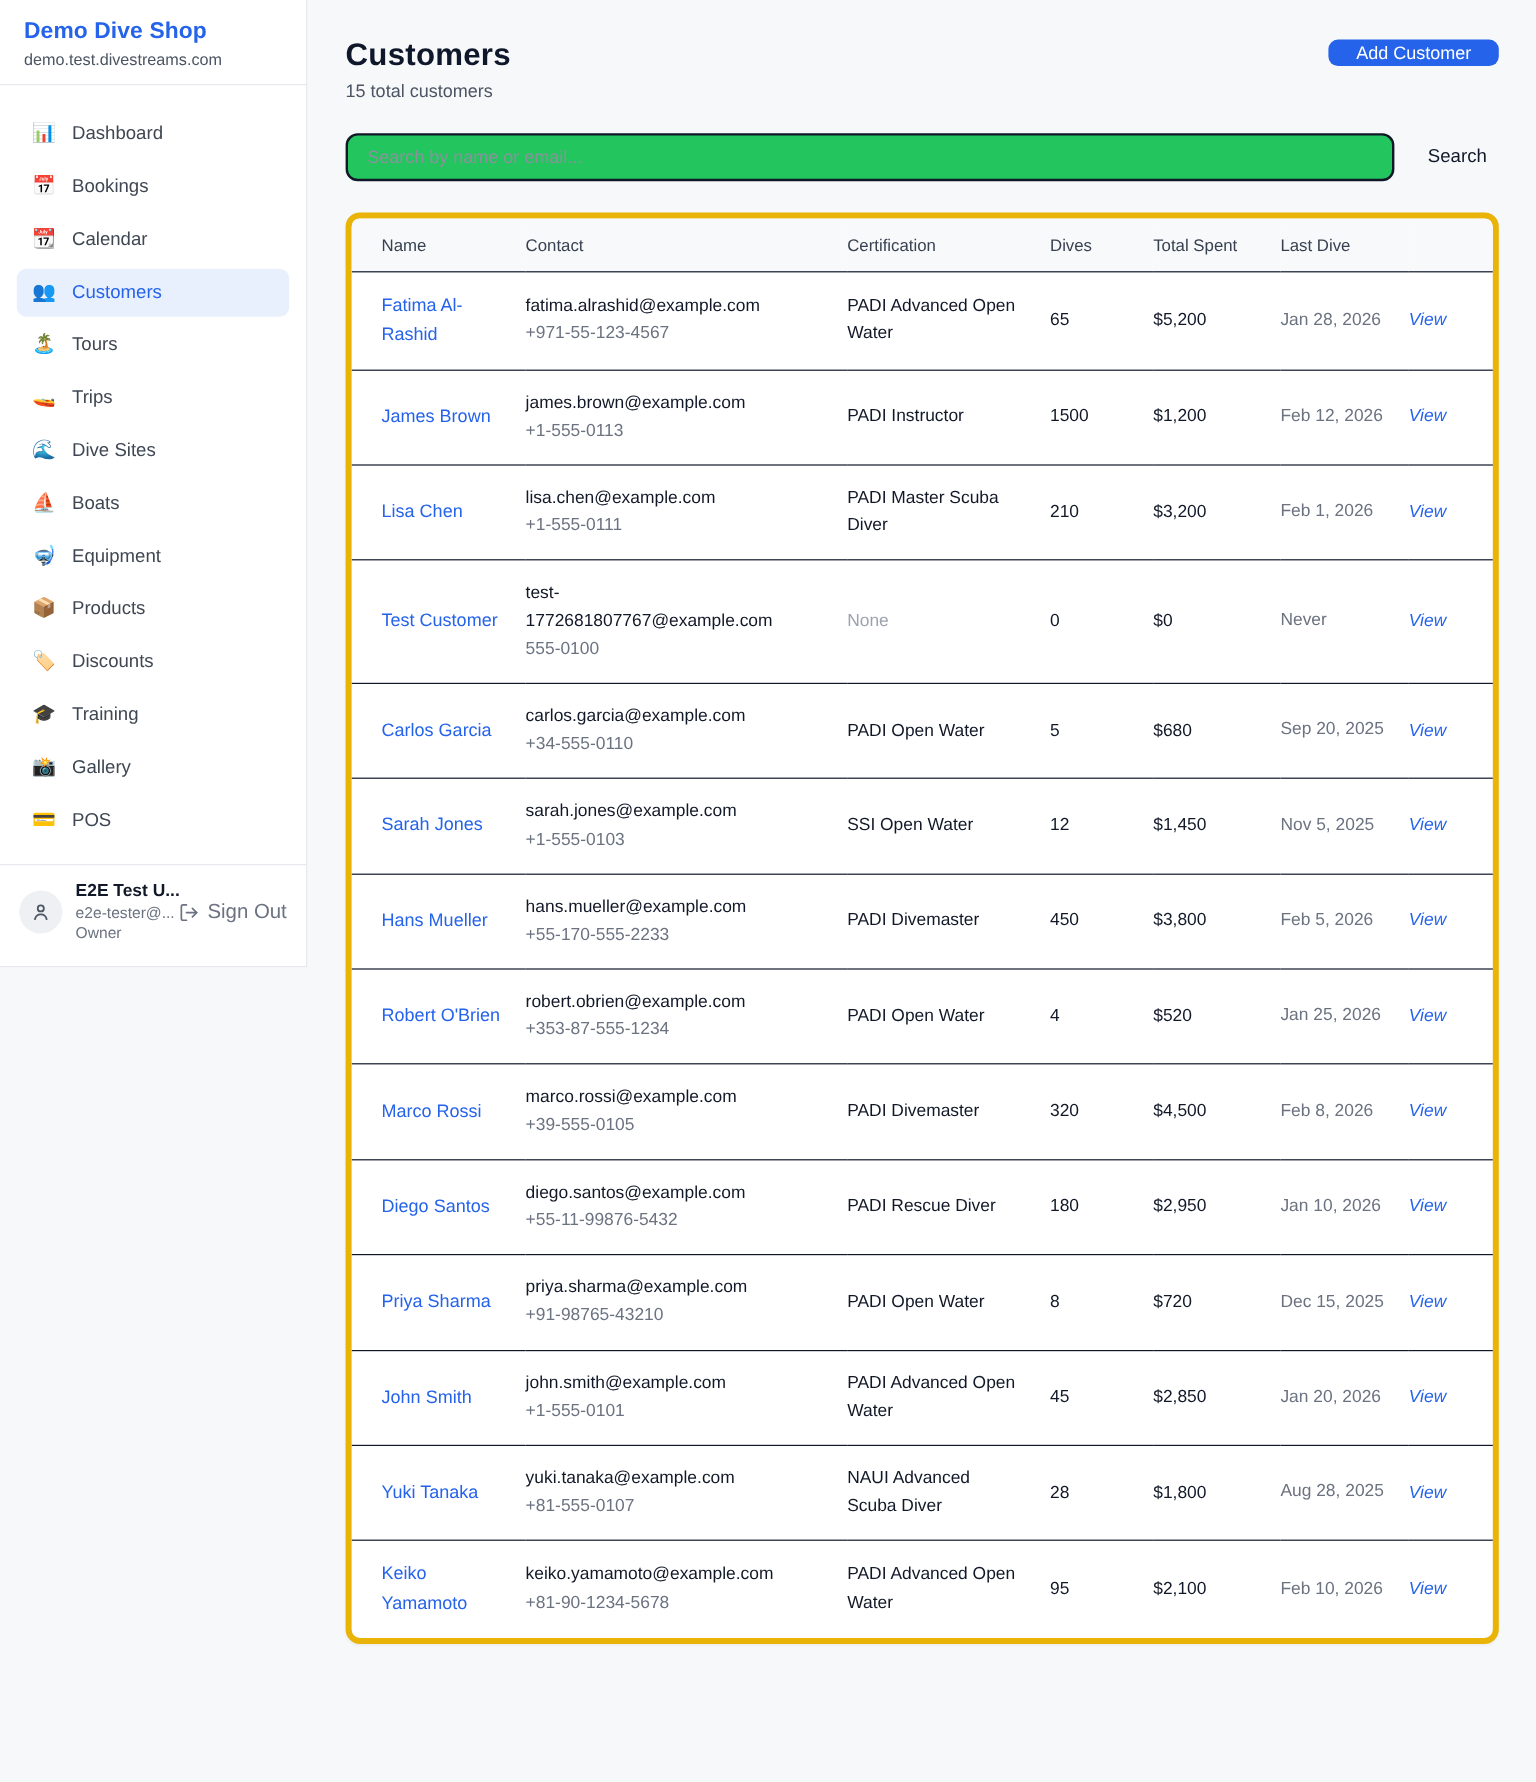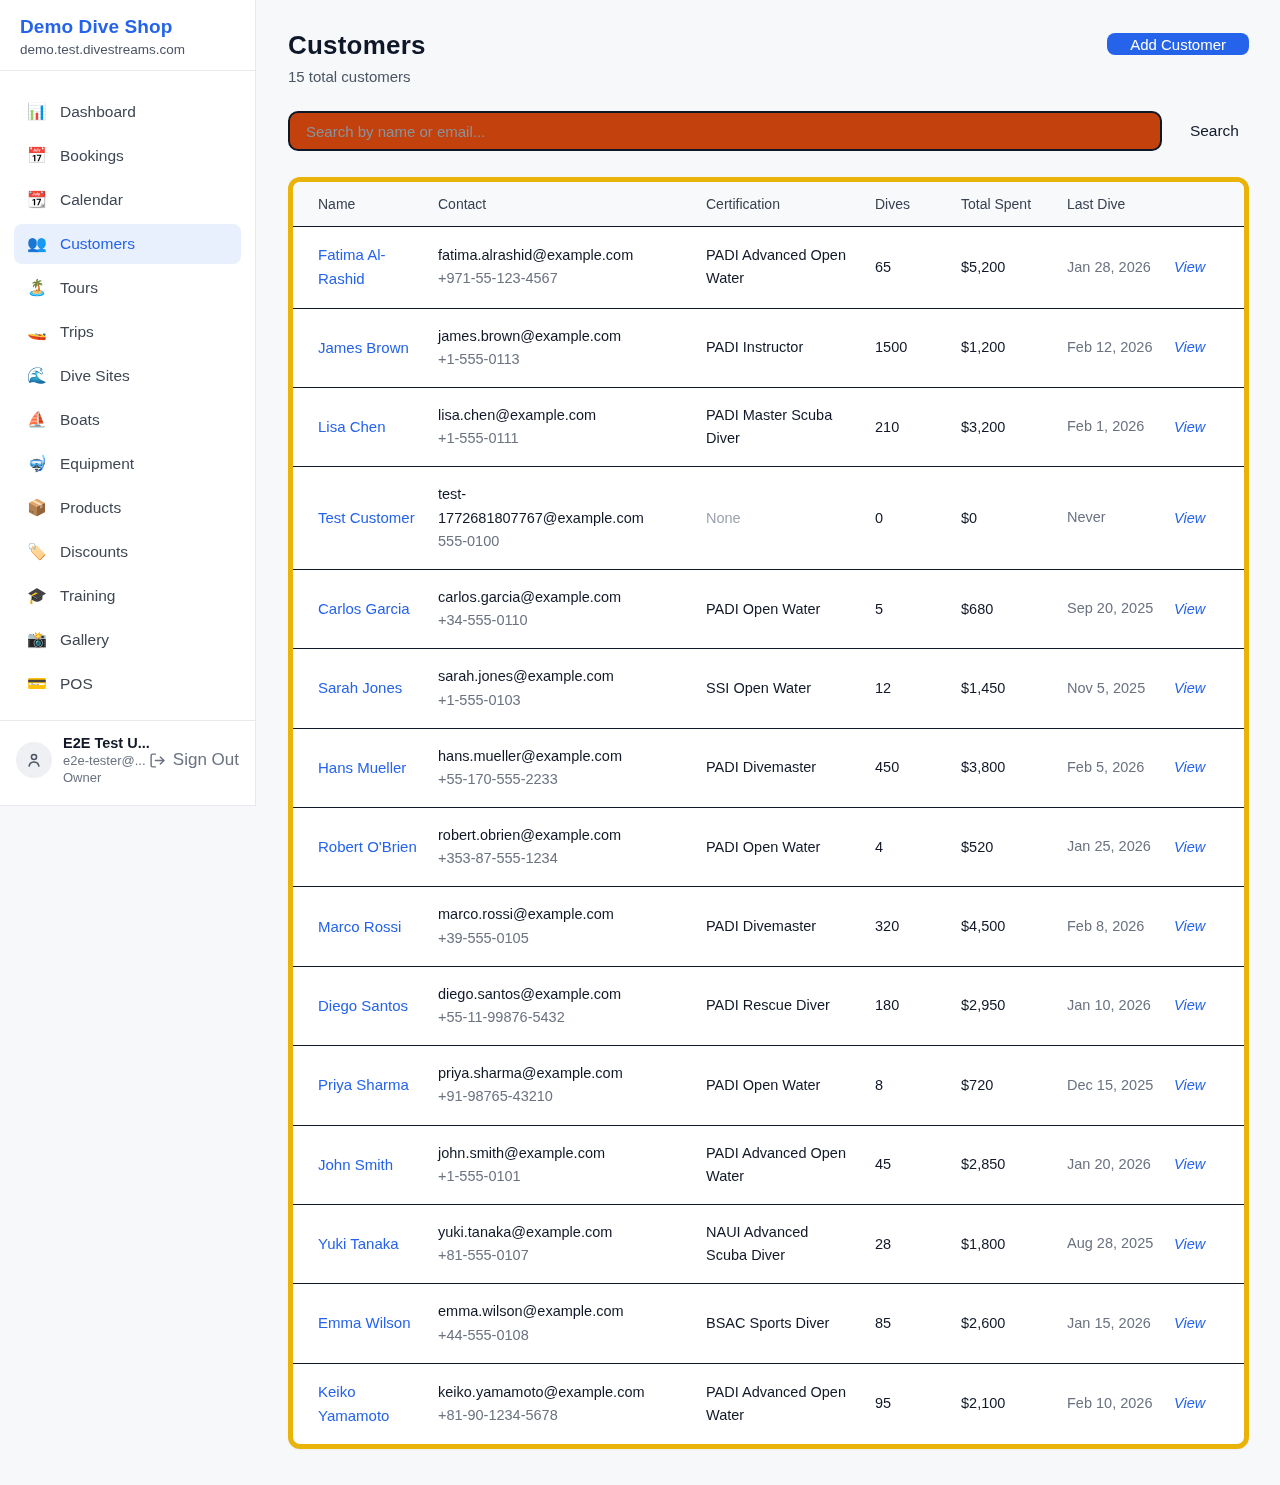--- a/index.html
+++ b/index.html
@@ -25,21 +25,21 @@
   .signout { display:flex; align-items:center; gap:7px; background:none; border:none; color:#6b7280; font-size:17px; font-family:inherit; cursor:pointer; padding:0; }
 
   
   .main { flex:1; padding:30px 31px 30px 32px; min-width:0; }
   .page-header { display:flex; justify-content:space-between; align-items:flex-start; }
   .page-title { font-size:26px; font-weight:bold; color:#0f172a; letter-spacing:.2px; }
   .page-subtitle { font-size:15px; color:#4b5563; margin-top:7px; }
   .add-btn { background:#2563eb; color:#fff; border:none; border-radius:8px; font-family:inherit; font-size:15px; font-weight:500; padding:0 23px; height:22px; margin-top:3px; cursor:pointer; }
 
   .search-row { display:flex; align-items:center; margin-top:26px; }
-  .search-input { flex:1; height:40px; border:2px solid #101828; border-radius:10px; padding:0 16px; font-size:15px; font-family:inherit; color:#111827; background:#c2410c; outline:none; }
+  .search-input { flex:1; height:40px; border:2px solid #101828; border-radius:10px; padding:0 16px; font-size:15px; font-family:inherit; color:#111827; background:#22c55e; outline:none; }
   .search-input::placeholder { color:#8b929c; }
   .search-btn { background:none; border:none; color:#101828; font-size:15.5px; font-family:inherit; padding:0 10px; margin-left:18px; cursor:pointer; }
 
   
   .card { margin-top:26px; background:#fff; border:5px solid #eab308; border-radius:12px; overflow:hidden; box-shadow:0 1px 2px rgba(16,24,40,.04); }
   table { width:100%; border-collapse:collapse; table-layout:fixed; }
   col.c-name{width:145px} col.c-contact{width:268px} col.c-cert{width:169px}
   col.c-dives{width:86px} col.c-spent{width:106px} col.c-last{width:107px} col.c-view{width:78px}
   thead th { background:#f8f9fb; text-align:left; font-weight:500; font-size:14px; color:#374151; padding:12px 16px 12px 0; line-height:1.45; border-bottom:1px solid #101828; vertical-align:middle; }
   thead th:first-child, tbody td:first-child { padding-left:25px; }
@@ -337,32 +337,20 @@
       <div class="email">yuki.tanaka@example.com</div>
       <div class="phone">+81-555-0107</div>
     </td>
     <td class="td-cert">NAUI Advanced Scuba Diver</td>
     <td class="td-dives">28</td>
     <td class="td-spent">$1,800</td>
     <td class="td-last">Aug 28, 2025</td>
     <td class="td-view"><a class="view-link">View</a></td>
   </tr>
             <tr>
-    <td class="td-name"><a class="name-link">Emma Wilson</a></td>
-    <td class="td-contact">
-      <div class="email">emma.wilson@example.com</div>
-      <div class="phone">+44-555-0108</div>
-    </td>
-    <td class="td-cert">BSAC Sports Diver</td>
-    <td class="td-dives">85</td>
-    <td class="td-spent">$2,600</td>
-    <td class="td-last">Jan 15, 2026</td>
-    <td class="td-view"><a class="view-link">View</a></td>
-  </tr>
-            <tr>
     <td class="td-name"><a class="name-link">Keiko Yamamoto</a></td>
     <td class="td-contact">
       <div class="email">keiko.yamamoto@example.com</div>
       <div class="phone">+81-90-1234-5678</div>
     </td>
     <td class="td-cert">PADI Advanced Open Water</td>
     <td class="td-dives">95</td>
     <td class="td-spent">$2,100</td>
     <td class="td-last">Feb 10, 2026</td>
     <td class="td-view"><a class="view-link">View</a></td>

